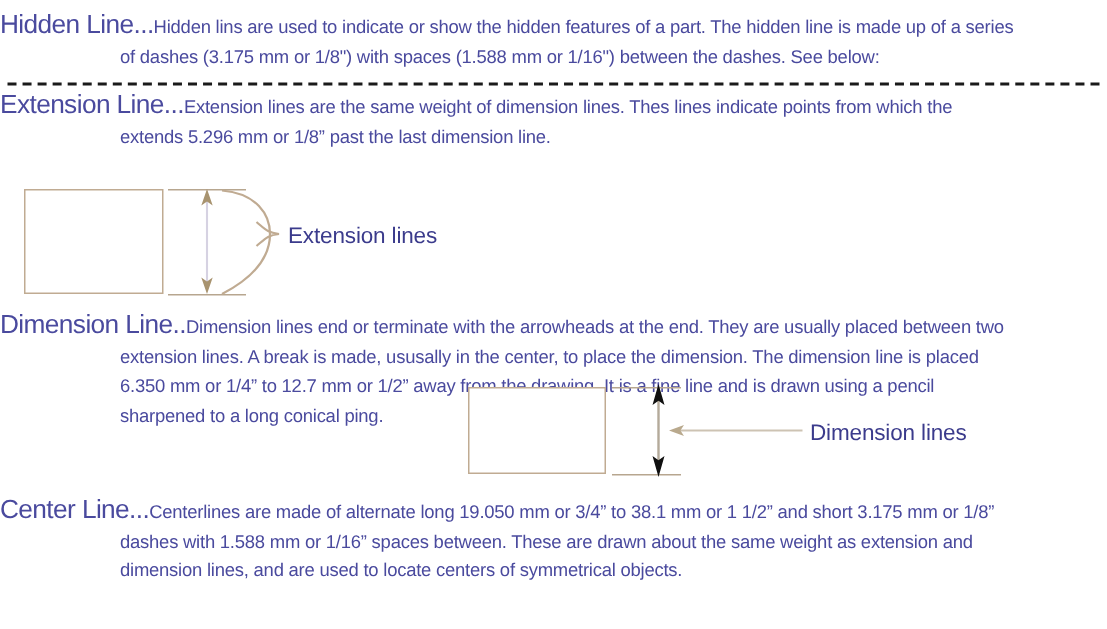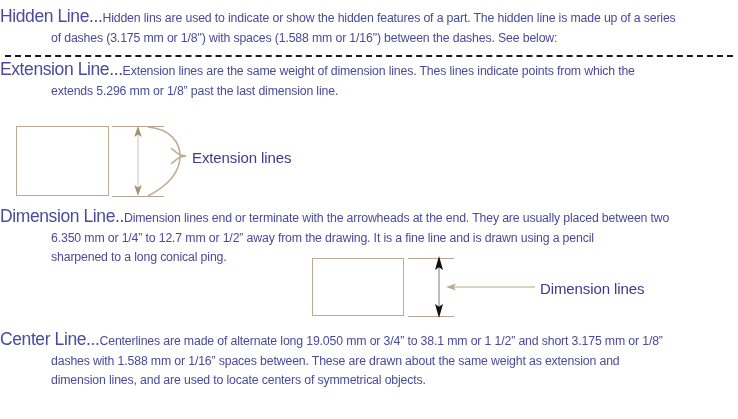--- a/index.html
+++ b/index.html
@@ -35,21 +35,21 @@
     line-height: 19.6px;
     letter-spacing: -0.15px;
   }
   .heading {
     font-size: 17.5px;
     letter-spacing: -0.4px;
     color: #4a4a9e;
   }
   .body-indent {
     display: block;
-    padding-left: 51px;
+    padding-left: 80px;
     text-indent: 0;
   }
 
   
   .dashed-rule {
     position: absolute;
     left: 5px;
     top: 55px;
     width: 728px;
     height: 0;
@@ -116,20 +116,21 @@
       <path d="M 148,15 C 171,17 180,31 180,44 C 180,58 171,72 148,84" fill="none" stroke="#c0ab92" stroke-width="1.5"></path>
       <path d="M 171,36 C 177,41 178,43 186,44 C 178,45 177,47 171,52" fill="none" stroke="#c0ab92" stroke-width="1.5"></path>
     </svg>
 
     <span class="label-text" style="left:192px; top:37px;">Extension lines</span>
   </div>
 
   <div class="section" style="top:207px;">
     <p class="para">
       <span class="heading">Dimension Line..</span><span>Dimension lines end or terminate with the arrowheads at the end.  They are usually placed between two</span>
+      <span class="body-indent">extension lines.  A break is made, ususally in the center, to place the dimension. The dimension line is placed</span>
       <span class="body-indent">6.350 mm or 1/4” to 12.7 mm or 1/2” away from the drawing. It is a fine line and is drawn using a pencil</span>
       <span class="body-indent">sharpened to a long conical ping.</span>
     </p>
   </div>
 
   <div class="diagram" style="left:300px; top:250px; width:438px; height:75px;">
     <div class="rect-part" style="left:12px; top:8px; width:92px; height:58px;"></div>
 
     <div class="ext-hline" style="left:108px; top:8px; width:46px;"></div>
     <div class="ext-hline" style="left:108px; top:66px; width:46px;"></div>

